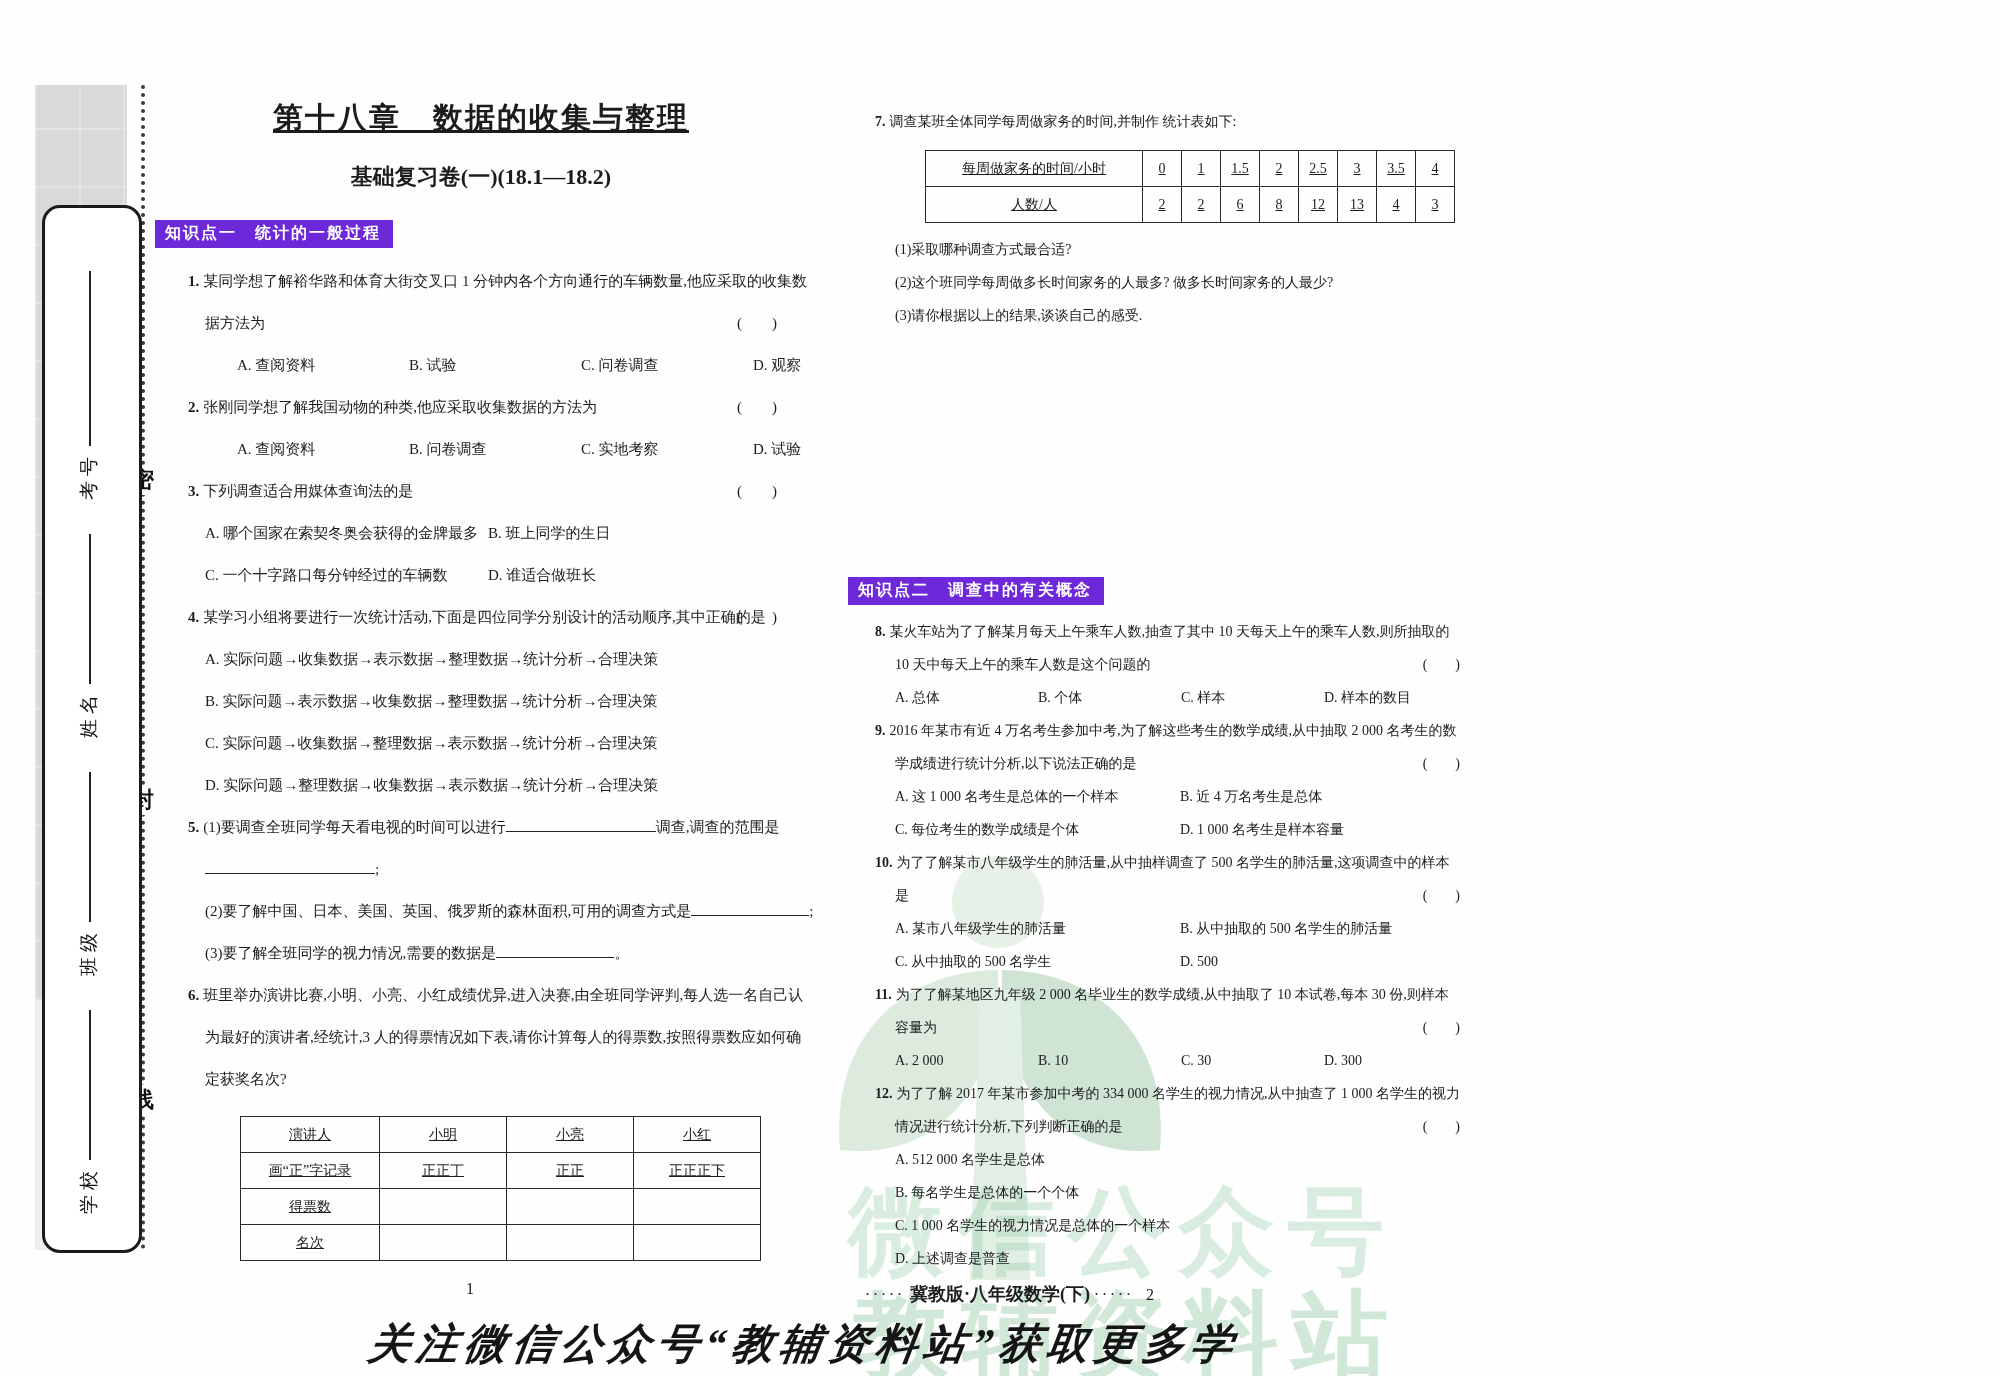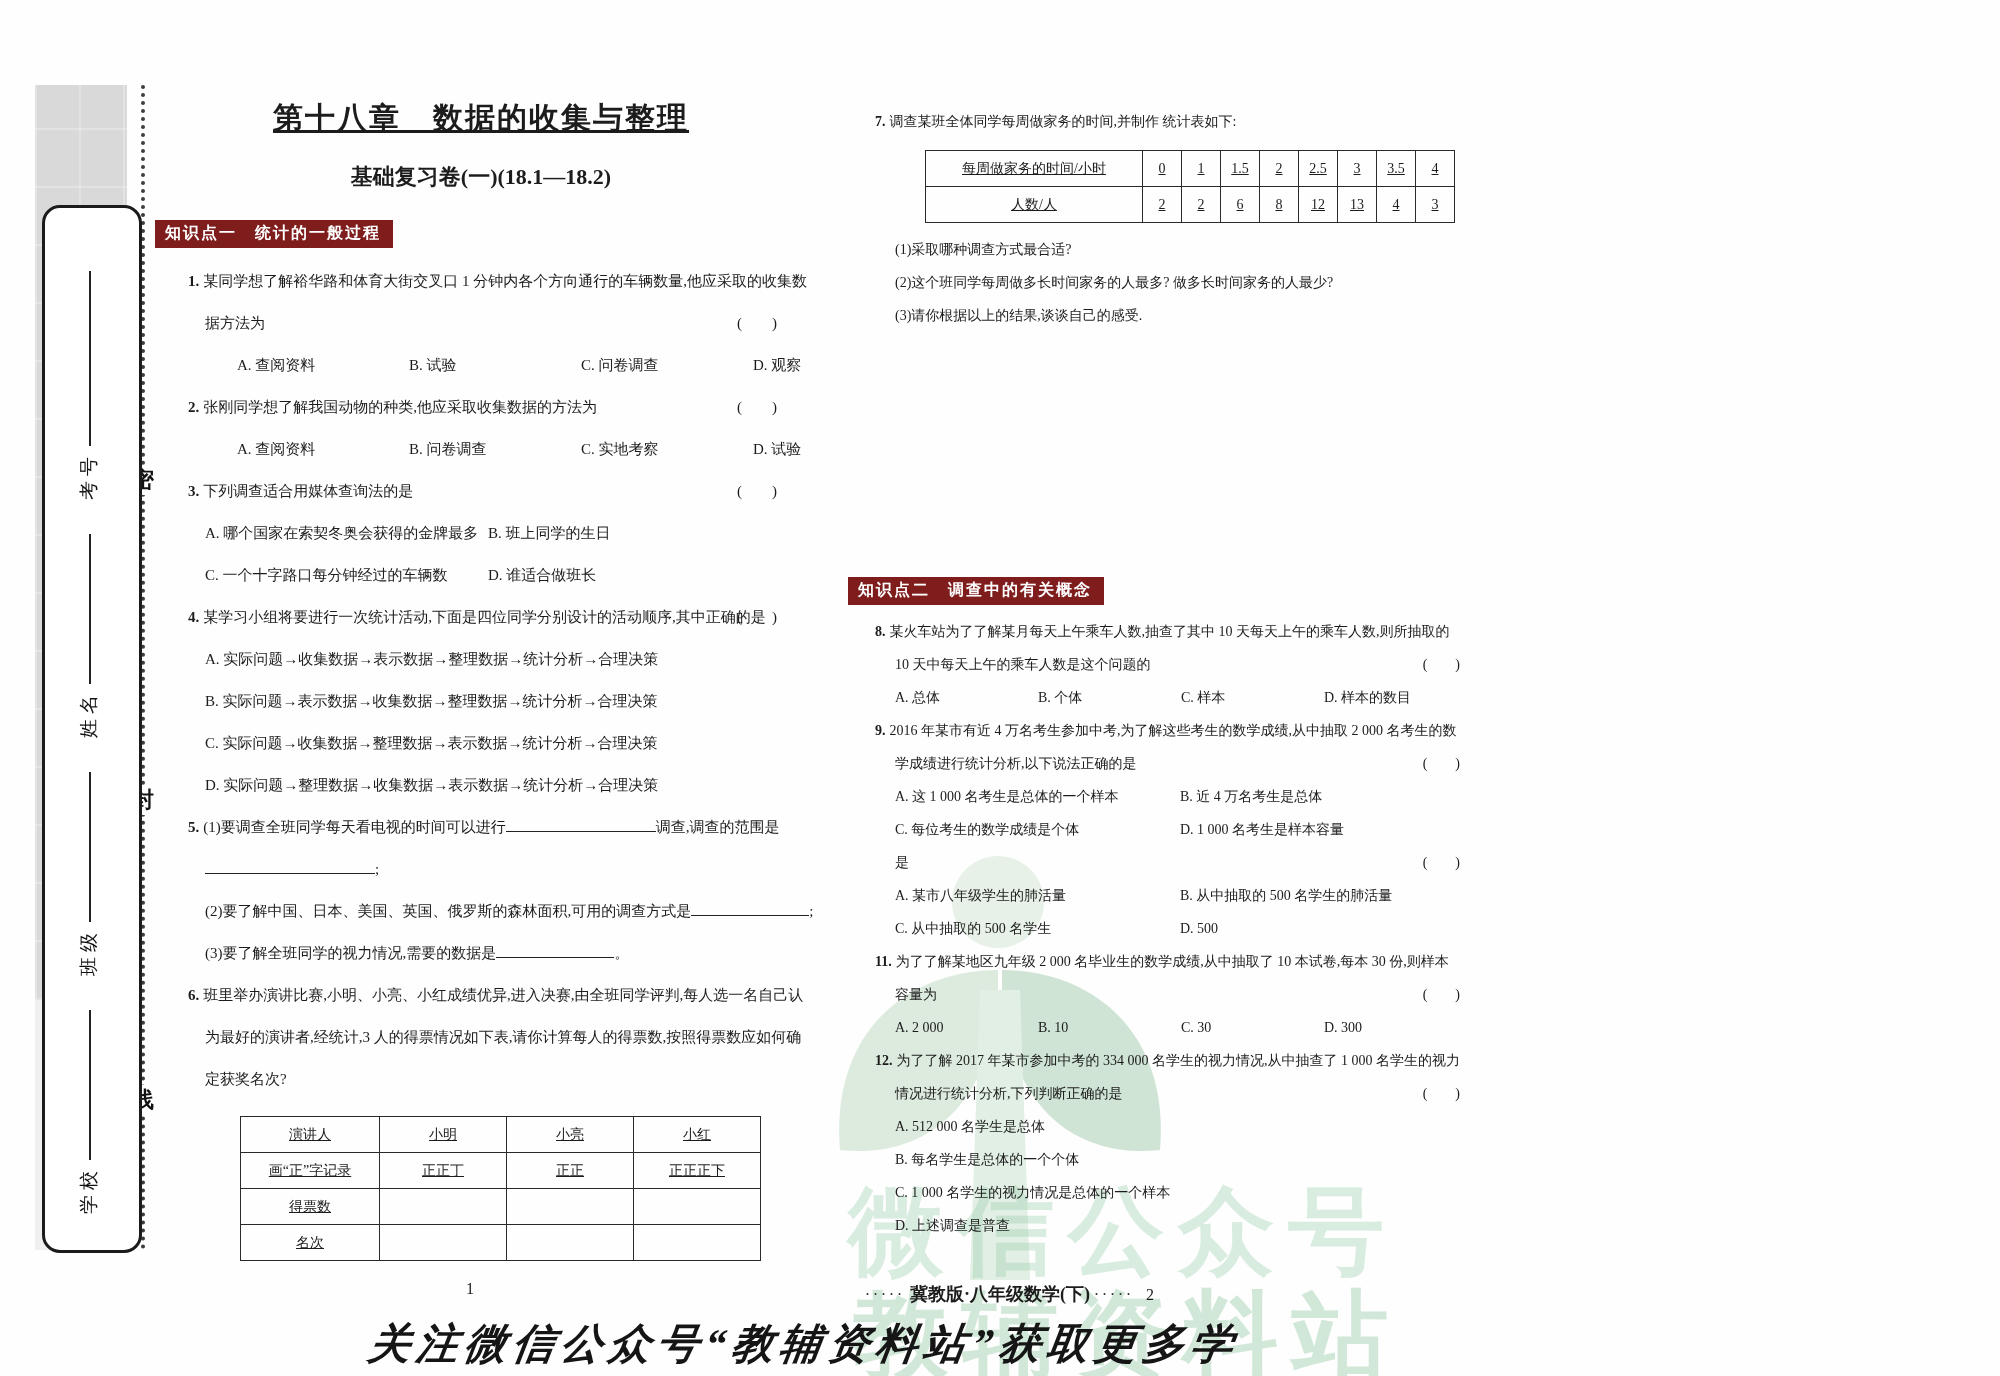--- a/index.html
+++ b/index.html
@@ -25,21 +25,21 @@
   .side-label{font-size:19px;letter-spacing:5px;color:#111;white-space:nowrap;}
   .side-blank{display:inline-block;height:1px;border-bottom:2px solid #222;margin:0 34px 0 6px;}
 
   
   .col{position:absolute;}
   #left-col{left:155px;top:98px;width:652px;font-size:15px;}
   #right-col{left:872px;top:105px;width:592px;font-size:14px;}
 
   .title{font-size:30px;font-weight:bold;text-align:center;letter-spacing:2px;line-height:40px;text-decoration:underline;}
   .subtitle{font-size:22px;font-weight:bold;text-align:center;margin-top:24px;}
-  .badge{display:inline-block;background:#7f1d1d;color:#fff;font-weight:bold;font-size:16px;
+  .badge{display:inline-block;background:#6d28d9;color:#fff;font-weight:bold;font-size:16px;
     padding:3px 12px 4px 10px;letter-spacing:2px;margin-top:28px;}
   .badge2{margin-left:-24px;margin-top:0;}
 
   .lines{margin-top:12px;}
   .ln{position:relative;height:42px;line-height:42px;white-space:nowrap;}
   .rln{position:relative;height:33px;line-height:33px;white-space:nowrap;}
   .ind1{padding-left:33px;}   
   .ind2{padding-left:50px;}   
   .rind1{padding-left:3px;}
   .rind2{padding-left:23px;}
@@ -233,20 +233,21 @@
 
       <div class="rln rind1"><span class="qnum">8.</span><span>某火车站为了了解某月每天上午乘车人数,抽查了其中 10 天每天上午的乘车人数,则所抽取的</span></div>
       <div class="rln rind2"><span>10 天中每天上午的乘车人数是这个问题的</span><span class="bracket rbracket">(　　)</span></div>
       <div class="rln rind2 ropt4"><span>A. 总体</span><span>B. 个体</span><span>C. 样本</span><span>D. 样本的数目</span></div>
 
       <div class="rln rind1"><span class="qnum">9.</span><span>2016 年某市有近 4 万名考生参加中考,为了解这些考生的数学成绩,从中抽取 2 000 名考生的数</span></div>
       <div class="rln rind2"><span>学成绩进行统计分析,以下说法正确的是</span><span class="bracket rbracket">(　　)</span></div>
       <div class="rln rind2 ropt2"><span>A. 这 1 000 名考生是总体的一个样本</span><span>B. 近 4 万名考生是总体</span></div>
       <div class="rln rind2 ropt2"><span>C. 每位考生的数学成绩是个体</span><span>D. 1 000 名考生是样本容量</span></div>
 
+      <div class="rln rind1"><span class="qnum">10.</span><span>为了了解某市八年级学生的肺活量,从中抽样调查了 500 名学生的肺活量,这项调查中的样本</span></div>
       <div class="rln rind2"><span>是</span><span class="bracket rbracket">(　　)</span></div>
       <div class="rln rind2 ropt2"><span>A. 某市八年级学生的肺活量</span><span>B. 从中抽取的 500 名学生的肺活量</span></div>
       <div class="rln rind2 ropt2"><span>C. 从中抽取的 500 名学生</span><span>D. 500</span></div>
 
       <div class="rln rind1"><span class="qnum">11.</span><span>为了了解某地区九年级 2 000 名毕业生的数学成绩,从中抽取了 10 本试卷,每本 30 份,则样本</span></div>
       <div class="rln rind2"><span>容量为</span><span class="bracket rbracket">(　　)</span></div>
       <div class="rln rind2 ropt4"><span>A. 2 000</span><span>B. 10</span><span>C. 30</span><span>D. 300</span></div>
 
       <div class="rln rind1"><span class="qnum">12.</span><span>为了了解 2017 年某市参加中考的 334 000 名学生的视力情况,从中抽查了 1 000 名学生的视力</span></div>
       <div class="rln rind2"><span>情况进行统计分析,下列判断正确的是</span><span class="bracket rbracket">(　　)</span></div>

